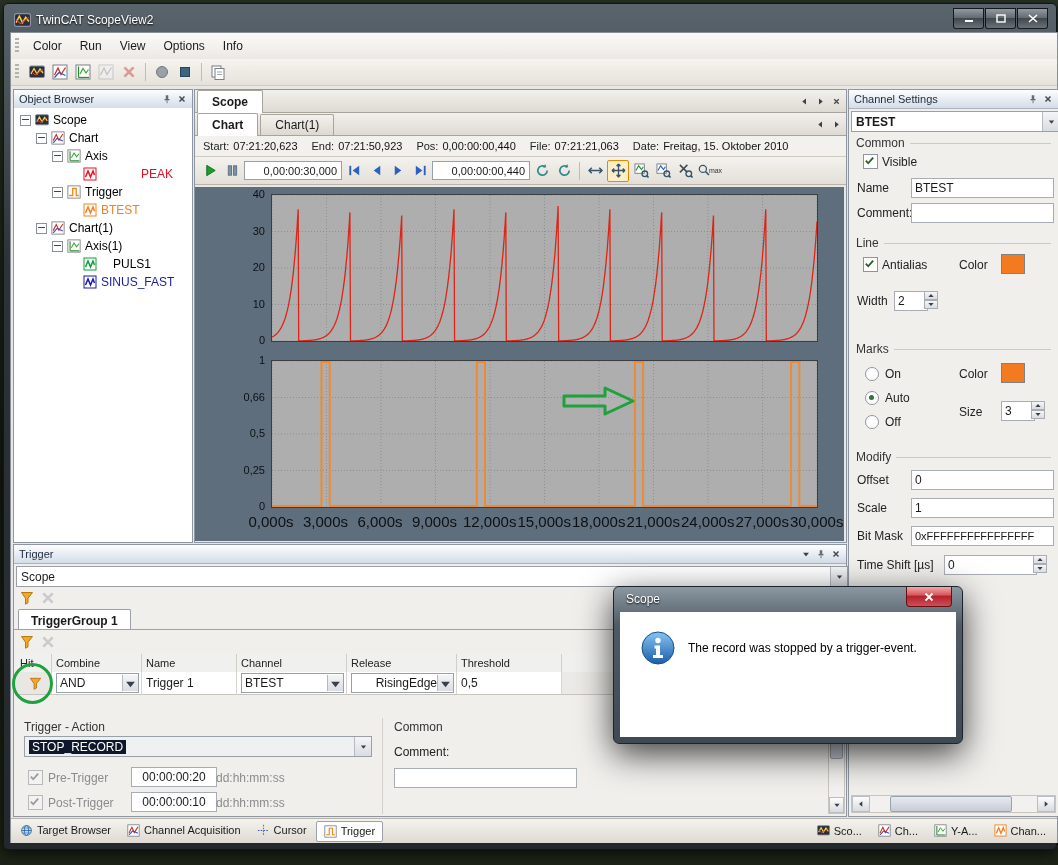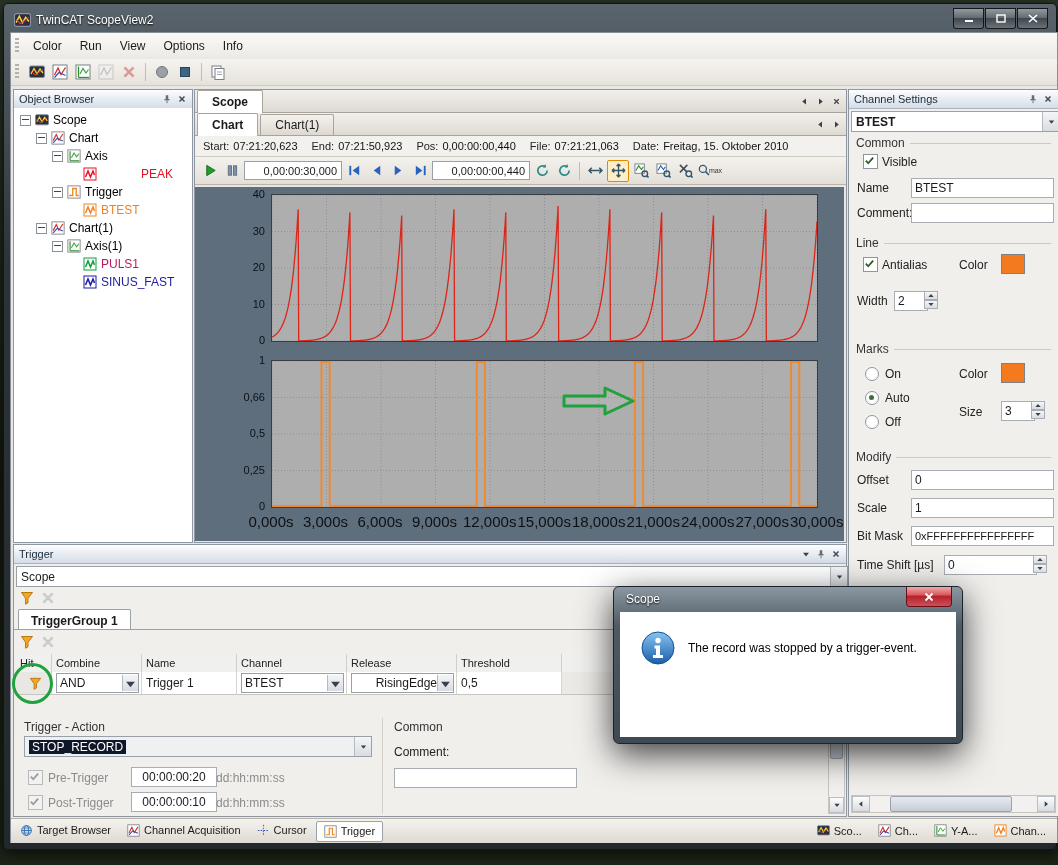--- a/index.html
+++ b/index.html
@@ -331,21 +331,21 @@
                 <polyline points="5,10 8,4.5 11,9 13.5,5.5" fill="none" stroke="#3aa33a" stroke-width="1.2"></polyline>
               </svg></span>
             <span style="color: rgb(0, 0, 0);">Axis(1)</span>
           </div>
           <div class="trow" style="padding-left: 54px;">
             <span style="width: 15px; flex: 0 0 auto;"></span>
             <span class="ticn"><svg viewBox="0 0 14 14">
                 <rect x="1" y="1" width="12" height="12" fill="#fff" stroke="#0f9d3a"></rect>
                 <polyline points="2.5,10 5,4 7.5,10 10,4 11.5,8" fill="none" stroke="#0f9d3a" stroke-width="1.5"></polyline>
               </svg></span>
-            <span style="color: #be185d;">PULS1</span>
+            <span style="color: #000000; margin-left: 12px;">PULS1</span>
           </div>
           <div class="trow" style="padding-left: 54px;">
             <span style="width: 15px; flex: 0 0 auto;"></span>
             <span class="ticn"><svg viewBox="0 0 14 14">
                 <rect x="1" y="1" width="12" height="12" fill="#fff" stroke="#1a1aa6"></rect>
                 <polyline points="2.5,10 5,4 7.5,10 10,4 11.5,8" fill="none" stroke="#1a1aa6" stroke-width="1.5"></polyline>
               </svg></span>
             <span style="color: rgb(26, 26, 166);">SINUS_FAST</span>
           </div>
         </div>

